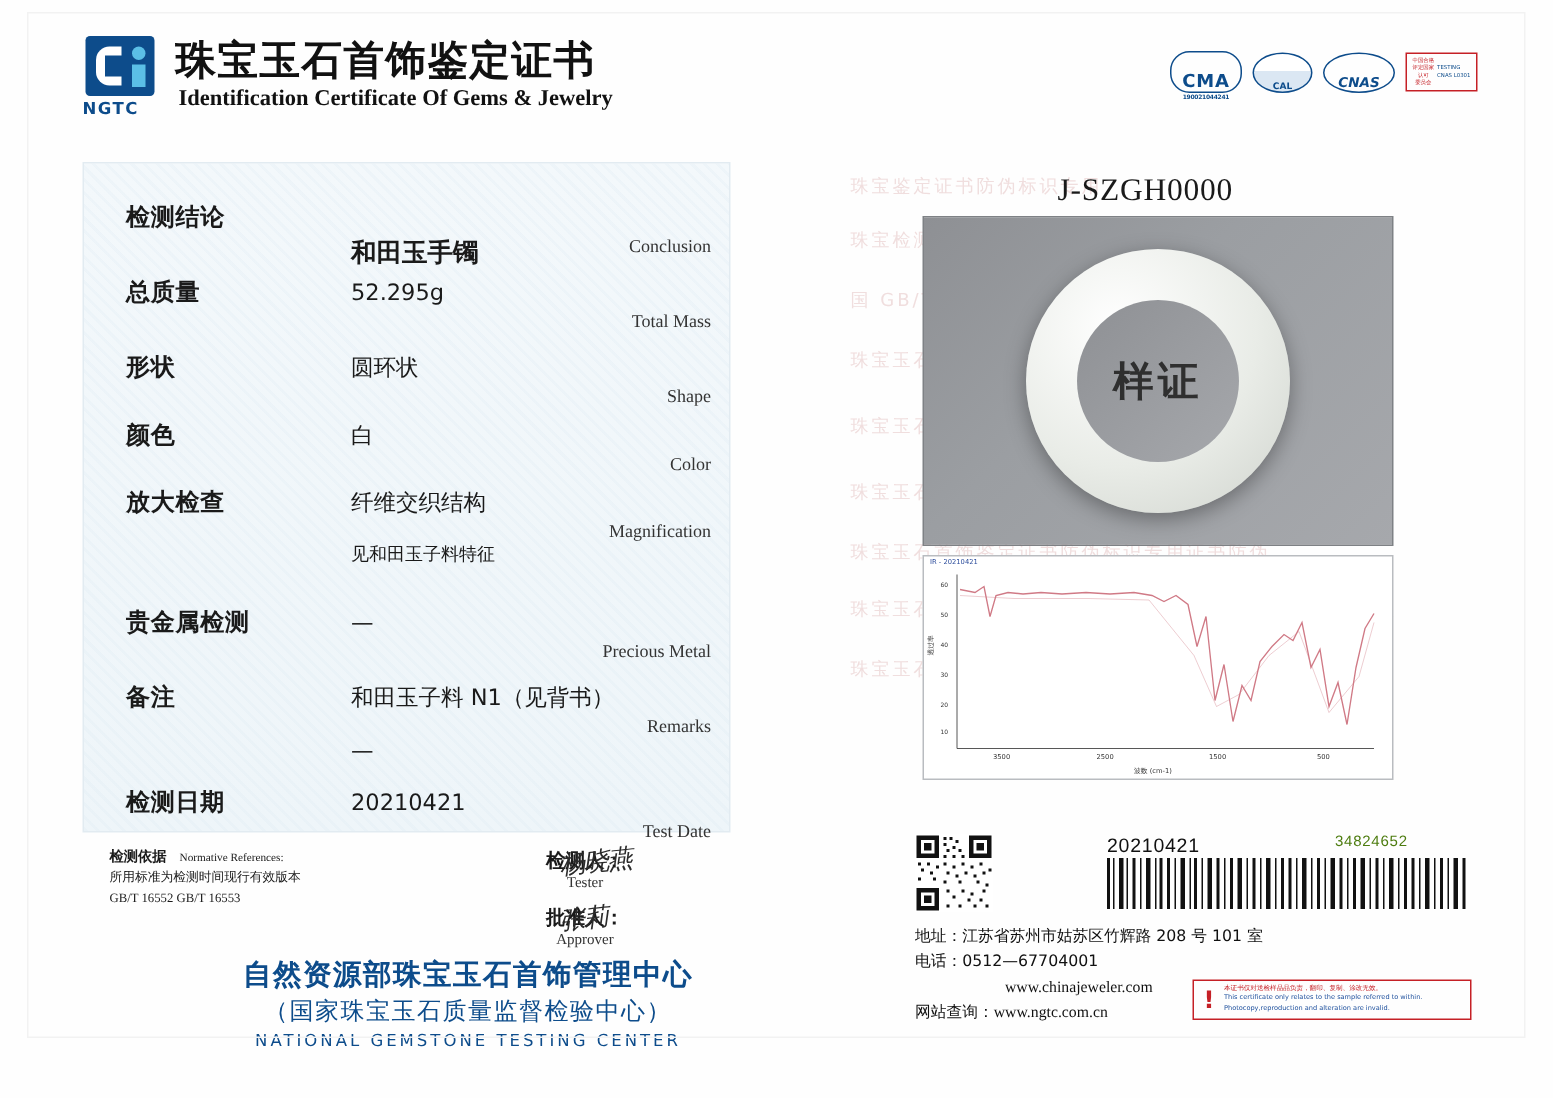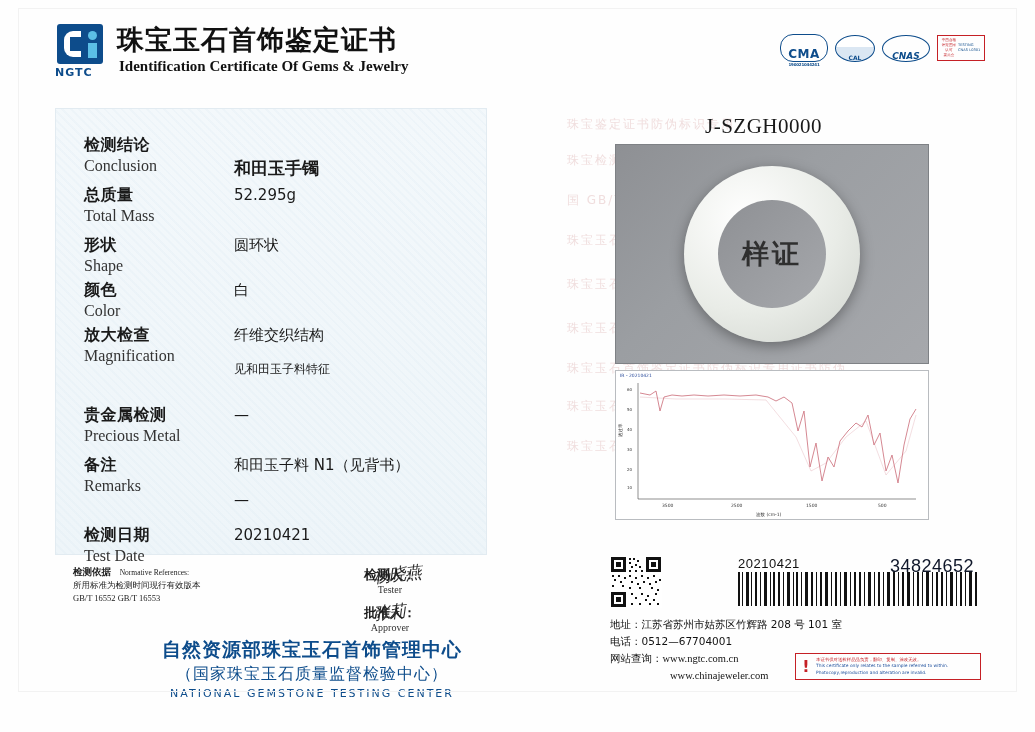--- a/index.html
+++ b/index.html
@@ -202,23 +202,24 @@
   }
   .label-cn {
     font-family: "DejaVu Sans", sans-serif;
     font-size: 16px;
     font-weight: bold;
     color: #1a1a1a;
     letter-spacing: 0.5px;
   }
   .label-en {
     font-family: "Liberation Serif", serif;
-    font-size: 16px;
+    font-size: 12px;
     color: #333;
     margin-top: 1px;
+    text-align: right;
   }
   .value {
     position: absolute;
     left: 150px;
     top: 1px;
     font-family: "DejaVu Sans", sans-serif;
     font-size: 15px;
     color: #1a1a1a;
   }
   .value.big {
@@ -472,22 +473,22 @@
     font-family: "Liberation Sans", sans-serif;
     font-size: 13px;
     color: #111;
     letter-spacing: 0.5px;
   }
   .bc-num-right {
     position: absolute;
     left: 280px;
     top: 0px;
     font-family: "Liberation Sans", sans-serif;
-    font-size: 18px;
-    color: #0f172a;
+    font-size: 10px;
+    color: #4d7c0f;
     letter-spacing: 0.5px;
   }
   .contact {
     position: absolute;
     left: 55px;
     top: 508px;
     font-family: "DejaVu Sans", sans-serif;
     font-size: 10.5px;
     color: #111;
     line-height: 17px;
@@ -809,24 +810,24 @@
           <rect x="227" y="0" width="1" height="34"></rect>
             <rect x="231" y="0" width="3" height="34"></rect>
           <rect x="237" y="0" width="2" height="34"></rect>
         </g>
       </svg>
     </div>
 
     <div class="contact">
       <div>地址：江苏省苏州市姑苏区竹辉路 208 号 101 室</div>
       <div>电话：0512—67704001</div>
+      <div><span class="indent"></span><span class="url">www.chinajeweler.com</span></div>
       <div>
         <span>网站查询：</span><span class="url">www.ngtc.com.cn</span>
       </div>
-      <div><span class="indent"></span><span class="url">www.chinajeweler.com</span></div>
     </div>
 
     <div class="disclaimer">
       <div class="disc-mark">!</div>
       <div class="disc-text">
         <div class="l1">本证书仅对送检样品品负责，翻印、复制、涂改无效。</div>
         <div>This certificate only relates to the sample referred to within.</div>
         <div>Photocopy,reproduction and alteration are invalid.</div>
       </div>
     </div>

